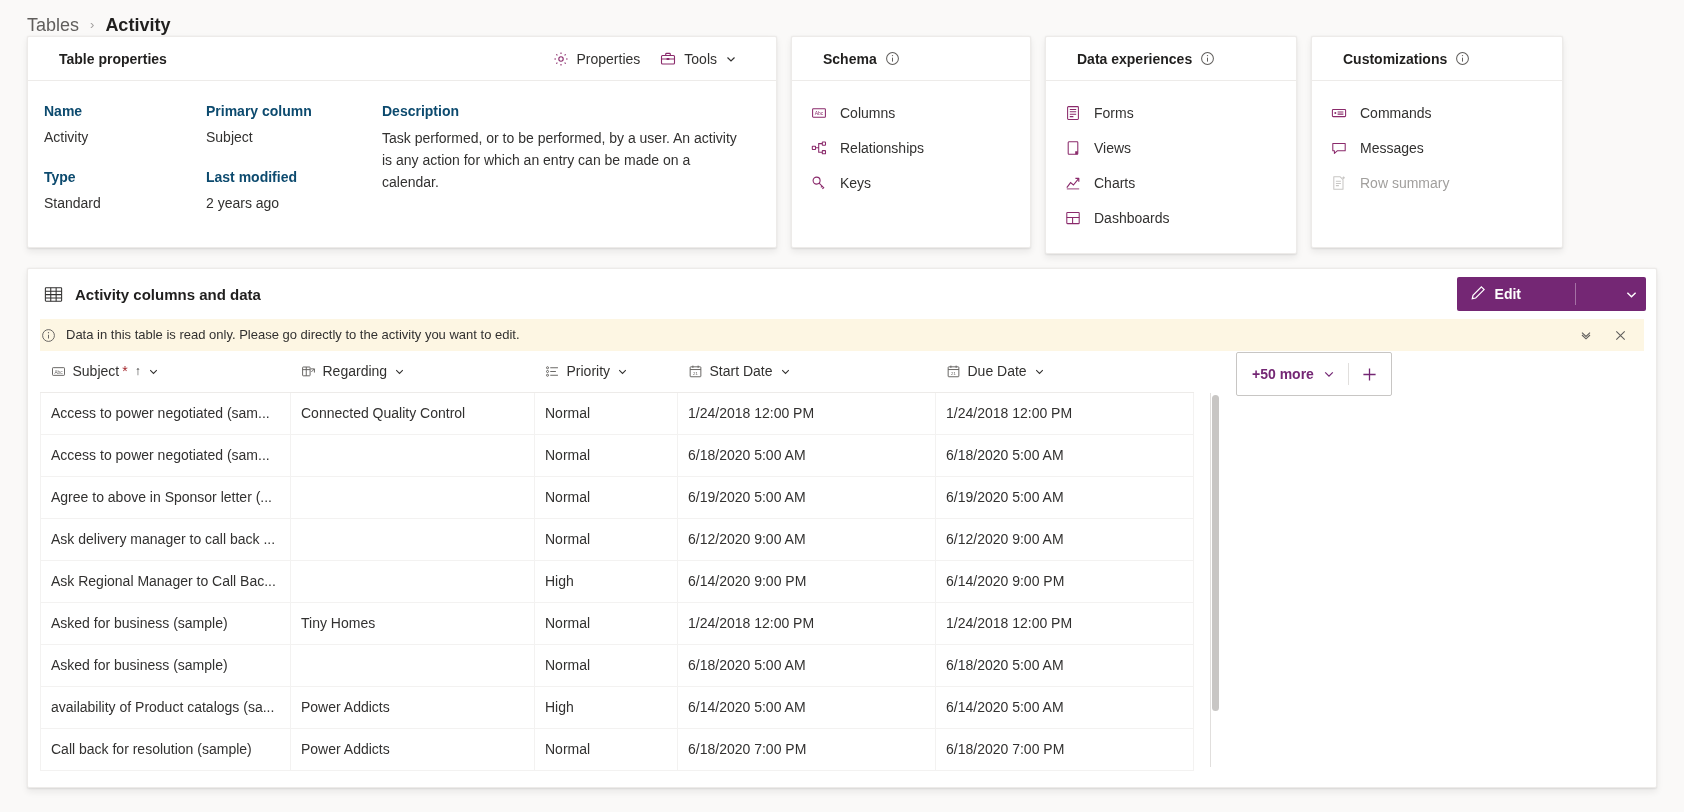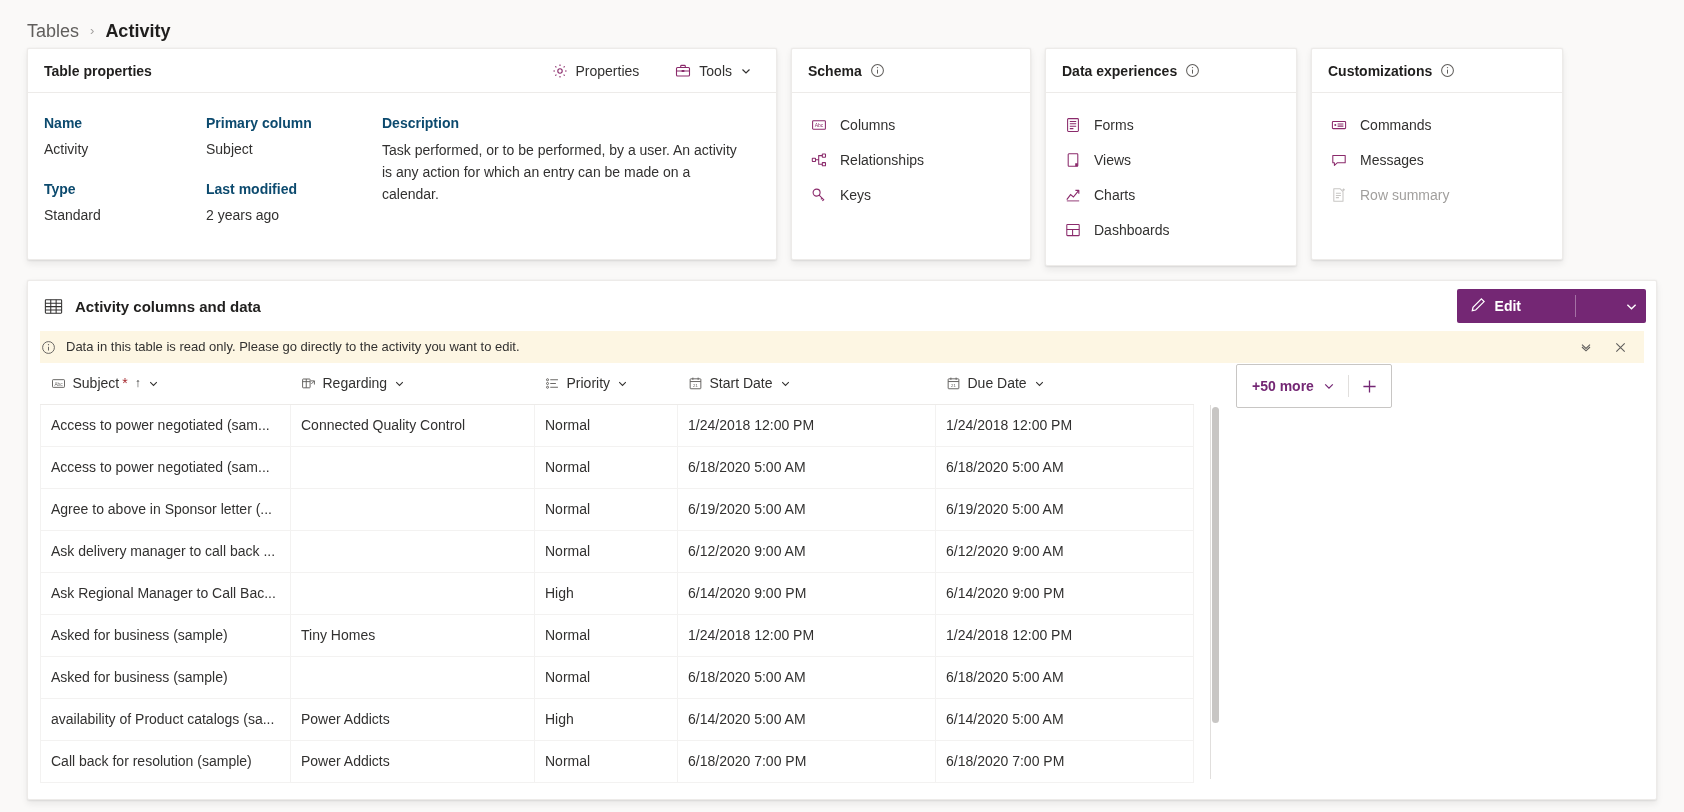--- a/index.html
+++ b/index.html
@@ -10,21 +10,21 @@
     font-family: "Segoe UI", "Liberation Sans", sans-serif;
     color: #323130;
     overflow: hidden;
   }
   .page { width: 1684px; height: 812px; position: relative; }
 
   
   .breadcrumb {
     display: flex; align-items: center;
     padding: 14px 0 0 27px;
-    height: 48px;
+    height: 36px;
   }
   .bc-link {
     font-size: 18px; color: #605e5c; cursor: pointer;
     line-height: 22px;
   }
   .bc-sep {
     font-size: 13px; color: #a19f9d; margin: 0 11px;
     line-height: 22px;
   }
   .bc-current {
@@ -41,32 +41,32 @@
   }
   .card {
     background: #ffffff;
     border: 1px solid #edebe9;
     border-radius: 2px;
     box-shadow: 0 0.6px 1.8px rgba(0,0,0,0.08), 0 3.2px 7.2px rgba(0,0,0,0.07);
   }
   .card-head {
     display: flex; align-items: center;
     height: 44px;
-    padding: 0 16px;
+    padding: 0 31px;
     border-bottom: 1px solid #edebe9;
   }
   .card-title {
     font-size: 14px; font-weight: 600; color: #201f1e;
   }
   .info-icon {
     margin-left: 8px; display: inline-flex; align-items: center;
     color: #605e5c; cursor: pointer;
   }
   .card-head-actions {
-    margin-left: auto; display: flex; align-items: flex-start; gap: 20px;
+    margin-left: auto; display: flex; align-items: flex-start; gap: 4px;
   }
   .head-btn {
     display: inline-flex; align-items: center; gap: 8px;
     height: 30px; padding: 0 8px;
     font-size: 14px; color: #323130; cursor: pointer;
     border-radius: 2px; background: transparent; border: none;
     font-family: inherit;
   }
   .head-btn .ic { color: #8a2a6b; display: inline-flex; }
 

